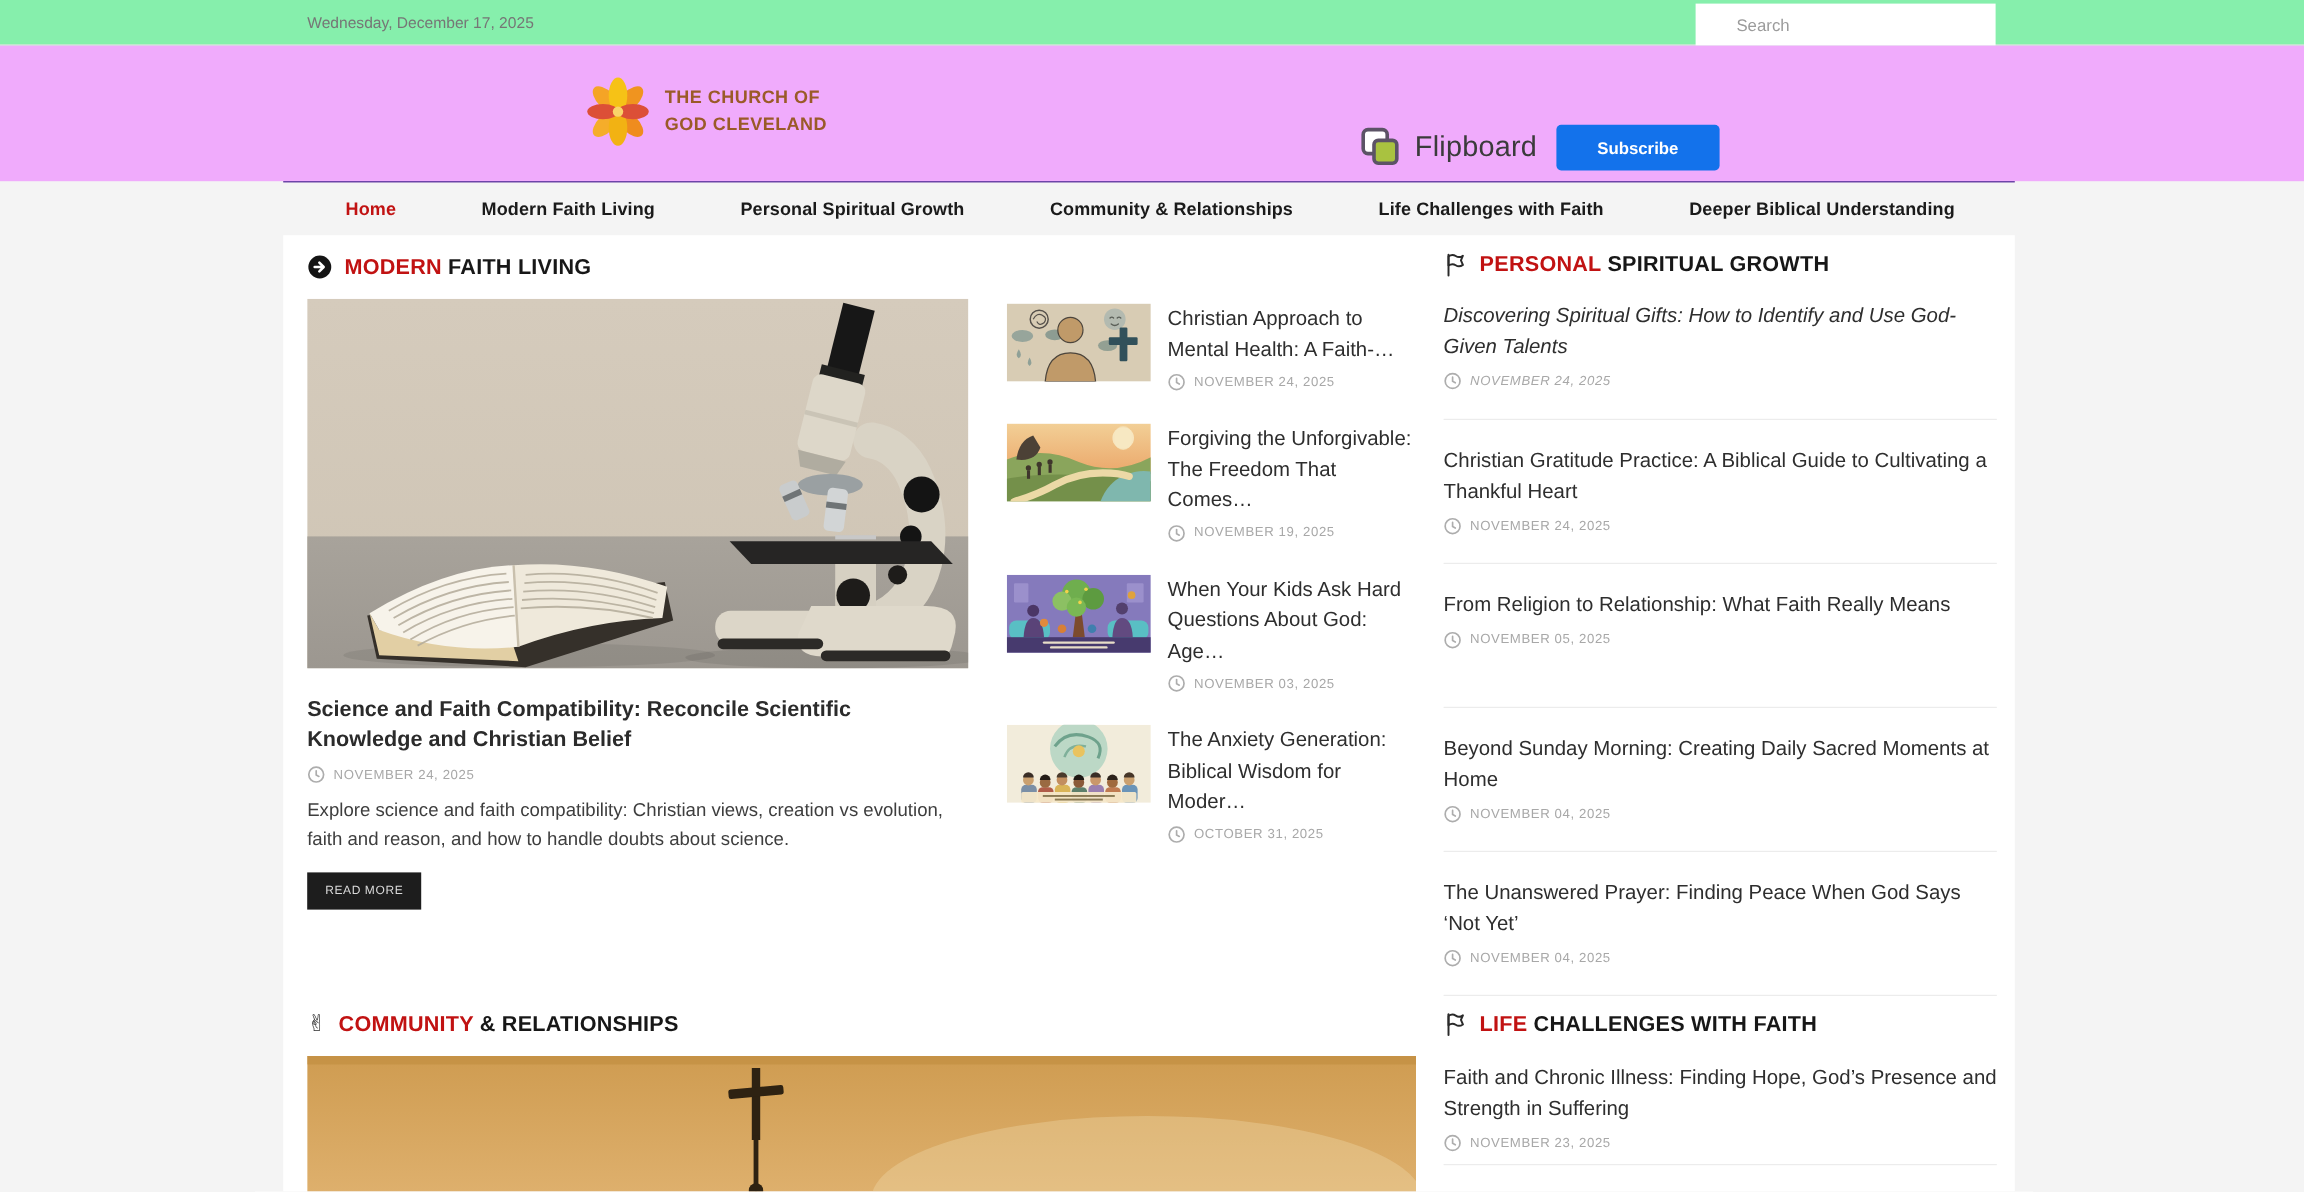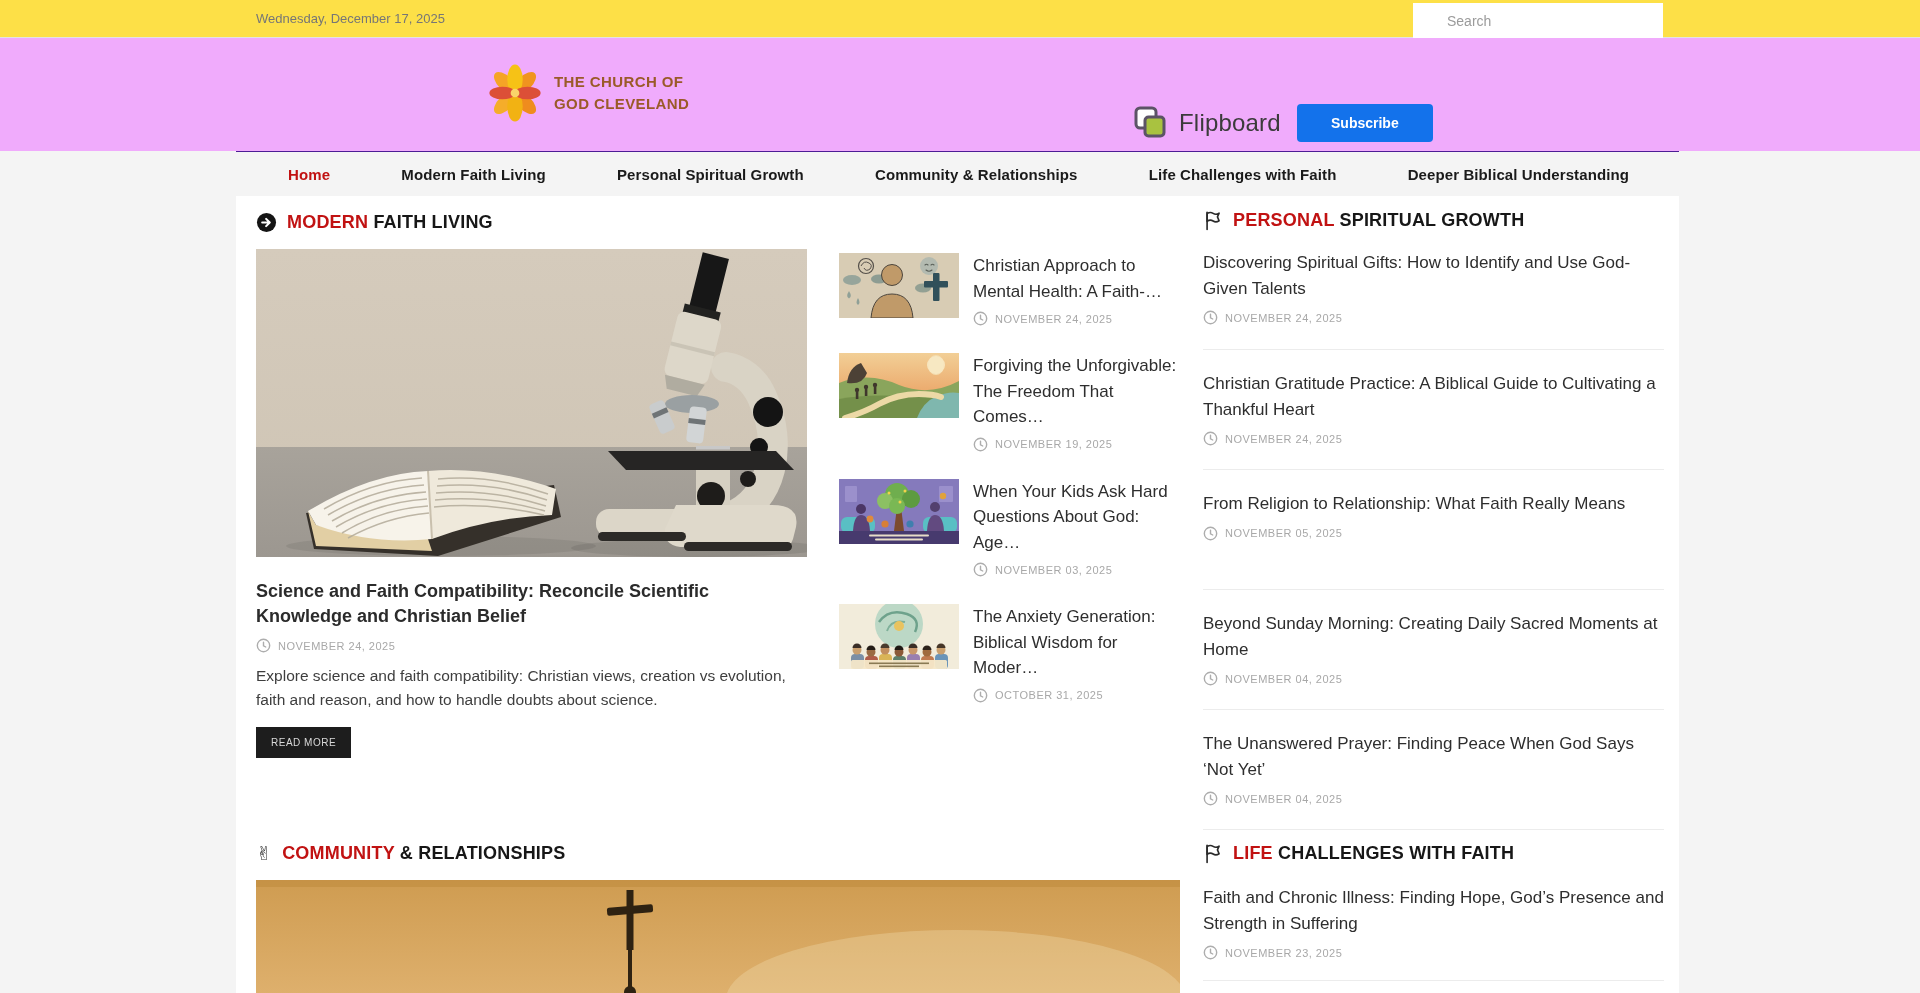--- a/index.html
+++ b/index.html
@@ -4,21 +4,21 @@
 <style>
   :root{
     --accent:#c11212;
     --subscribe:#1372eb;
     --brown:#9a5a28;
   }
   *{margin:0;padding:0;box-sizing:border-box;}
   html,body{width:1920px;height:993px;}
   body{font-family:"Liberation Sans",sans-serif;background:#f4f4f4;overflow:hidden;position:relative;}
 
-  .topbar{position:absolute;top:0;left:0;width:1920px;height:38px;background:#fde047;border-bottom:1px solid #e3e3e3;}
+  .topbar{position:absolute;top:0;left:0;width:1920px;height:38px;background:#86efac;border-bottom:1px solid #e3e3e3;}
   .date{position:absolute;left:256px;top:11px;font-size:13px;color:#767676;}
   .search{position:absolute;left:1413px;top:3px;width:250px;height:35px;background:#fff;border:0;padding:0 34px;font-size:14px;color:#444;font-family:inherit;outline:none;}
   .search::placeholder{color:#9b9b9b;}
 
   .header{position:absolute;top:38px;left:0;width:1920px;height:113px;background:#f0abfc;}
   .brand{position:absolute;left:486px;top:26px;display:flex;align-items:center;gap:10px;cursor:pointer;text-decoration:none;}
   .brand-text{display:flex;flex-direction:column;font-weight:700;font-size:15px;line-height:1.45;color:var(--brown);letter-spacing:0.4px;}
   .flip{position:absolute;left:1133px;top:66px;display:flex;align-items:center;height:38px;}
   .flip-word{font-size:24px;color:#3b3b3b;margin:0 16px 0 10px;letter-spacing:0.2px;cursor:pointer;}
   .subscribe{width:136px;height:38px;background:var(--subscribe);color:#fff;border:0;border-radius:4px;font-size:14px;font-weight:700;font-family:inherit;cursor:pointer;}
@@ -44,29 +44,29 @@
 
   .col-mid{position:absolute;left:603px;top:57px;width:344px;}
   .mitem{display:flex;gap:14px;margin-bottom:27px;cursor:pointer;}
   .mthumb{width:120px;height:65px;flex:0 0 120px;display:block;}
   .mtitle{font-size:17px;color:#2e2e2e;line-height:1.5;}
   .mitem .dateline{margin-top:7px;}
 
   .col-right{position:absolute;left:967px;top:12px;width:461px;}
   .rlist{list-style:none;margin-top:17px;}
   .rlist li{height:120px;padding-top:21px;border-bottom:1px solid #ececec;cursor:pointer;}
-  .rlist li:first-child{height:101px;padding-top:1px;}
+  .rlist li:first-child{height:101px;padding-top:1px;font-style:italic;}
   .rtitle{font-size:17px;color:#2e2e2e;line-height:1.5;}
   .rlist .dateline{margin-top:9px;}
 
   .community{position:absolute;left:20px;top:645px;width:924px;}
   .comm-img{display:block;width:924px;height:320px;margin-top:15px;cursor:pointer;}
 
   .life{position:absolute;left:967px;top:645px;width:461px;}
-  .life-item{margin-top:20px;padding-bottom:20px;border-bottom:1px solid #ececec;cursor:pointer;}
+  .life-item{margin-top:20px;padding-bottom:10px;border-bottom:1px solid #ececec;cursor:pointer;}
   .life-item .dateline{margin-top:9px;}
 </style>
 </head>
 <body>
 
 <div class="topbar">
   <span class="date">Wednesday, December 17, 2025</span>
   <input class="search" placeholder="Search" style="">
 </div>
 

